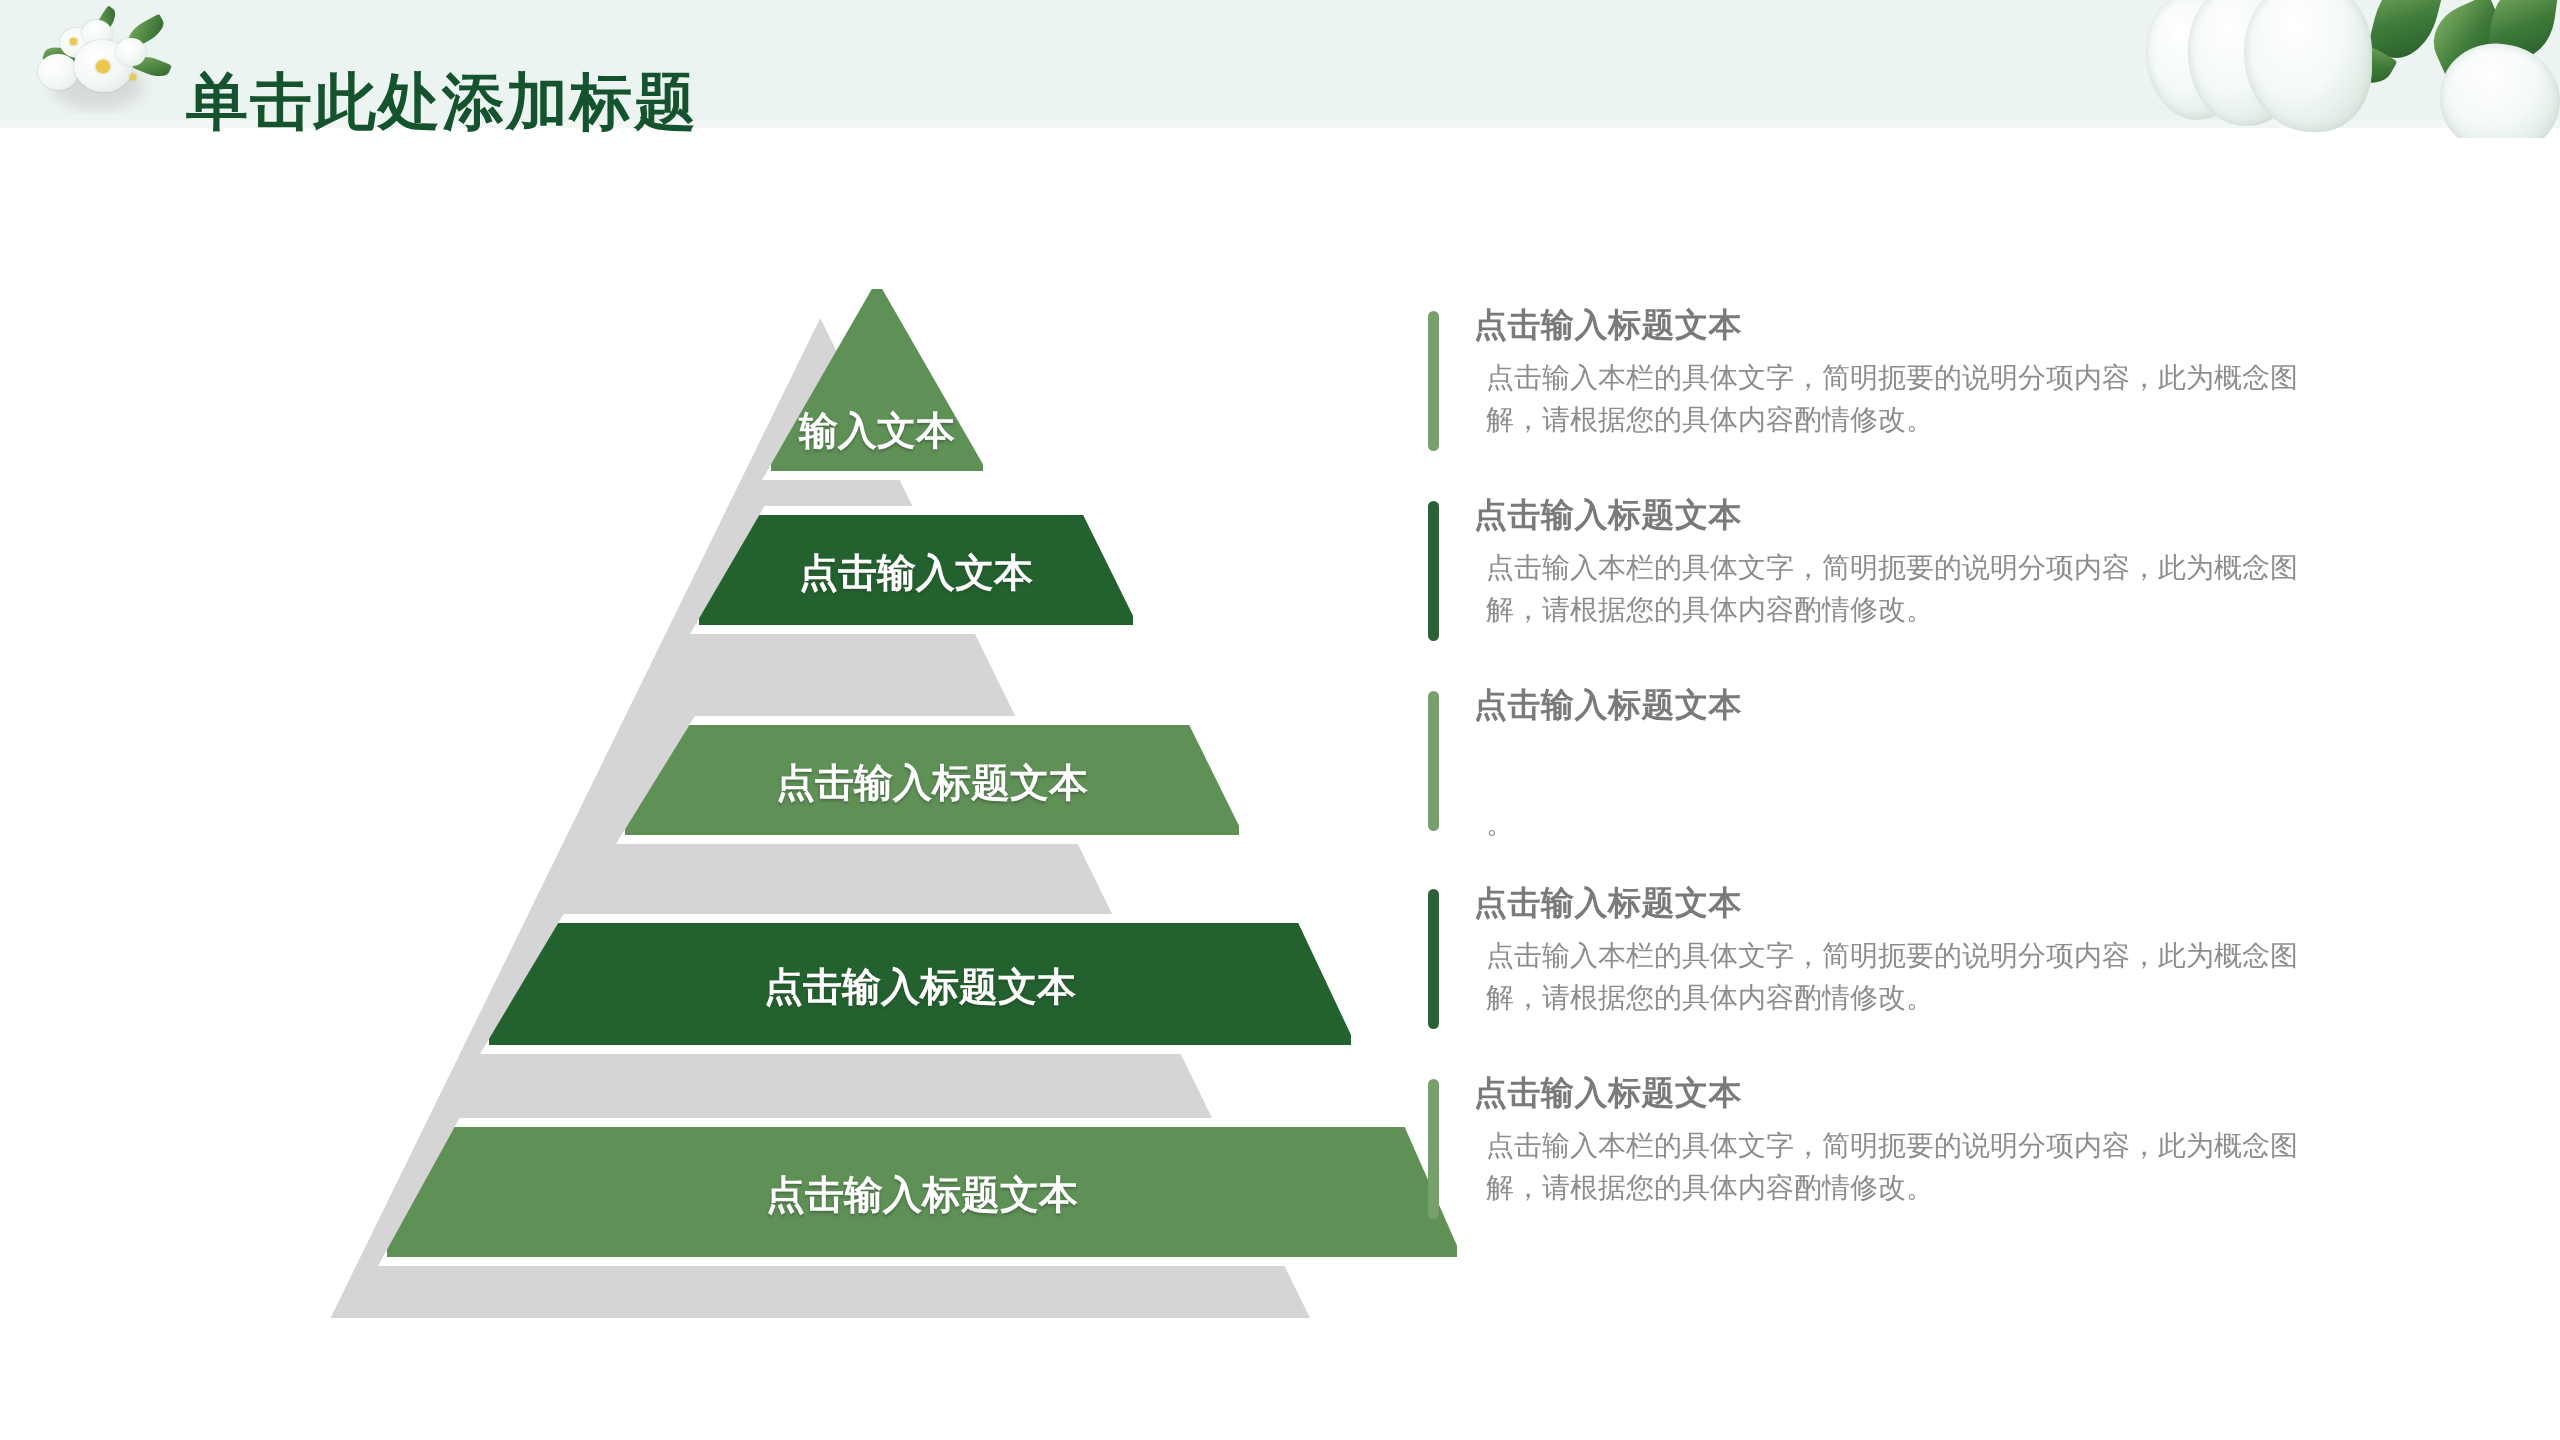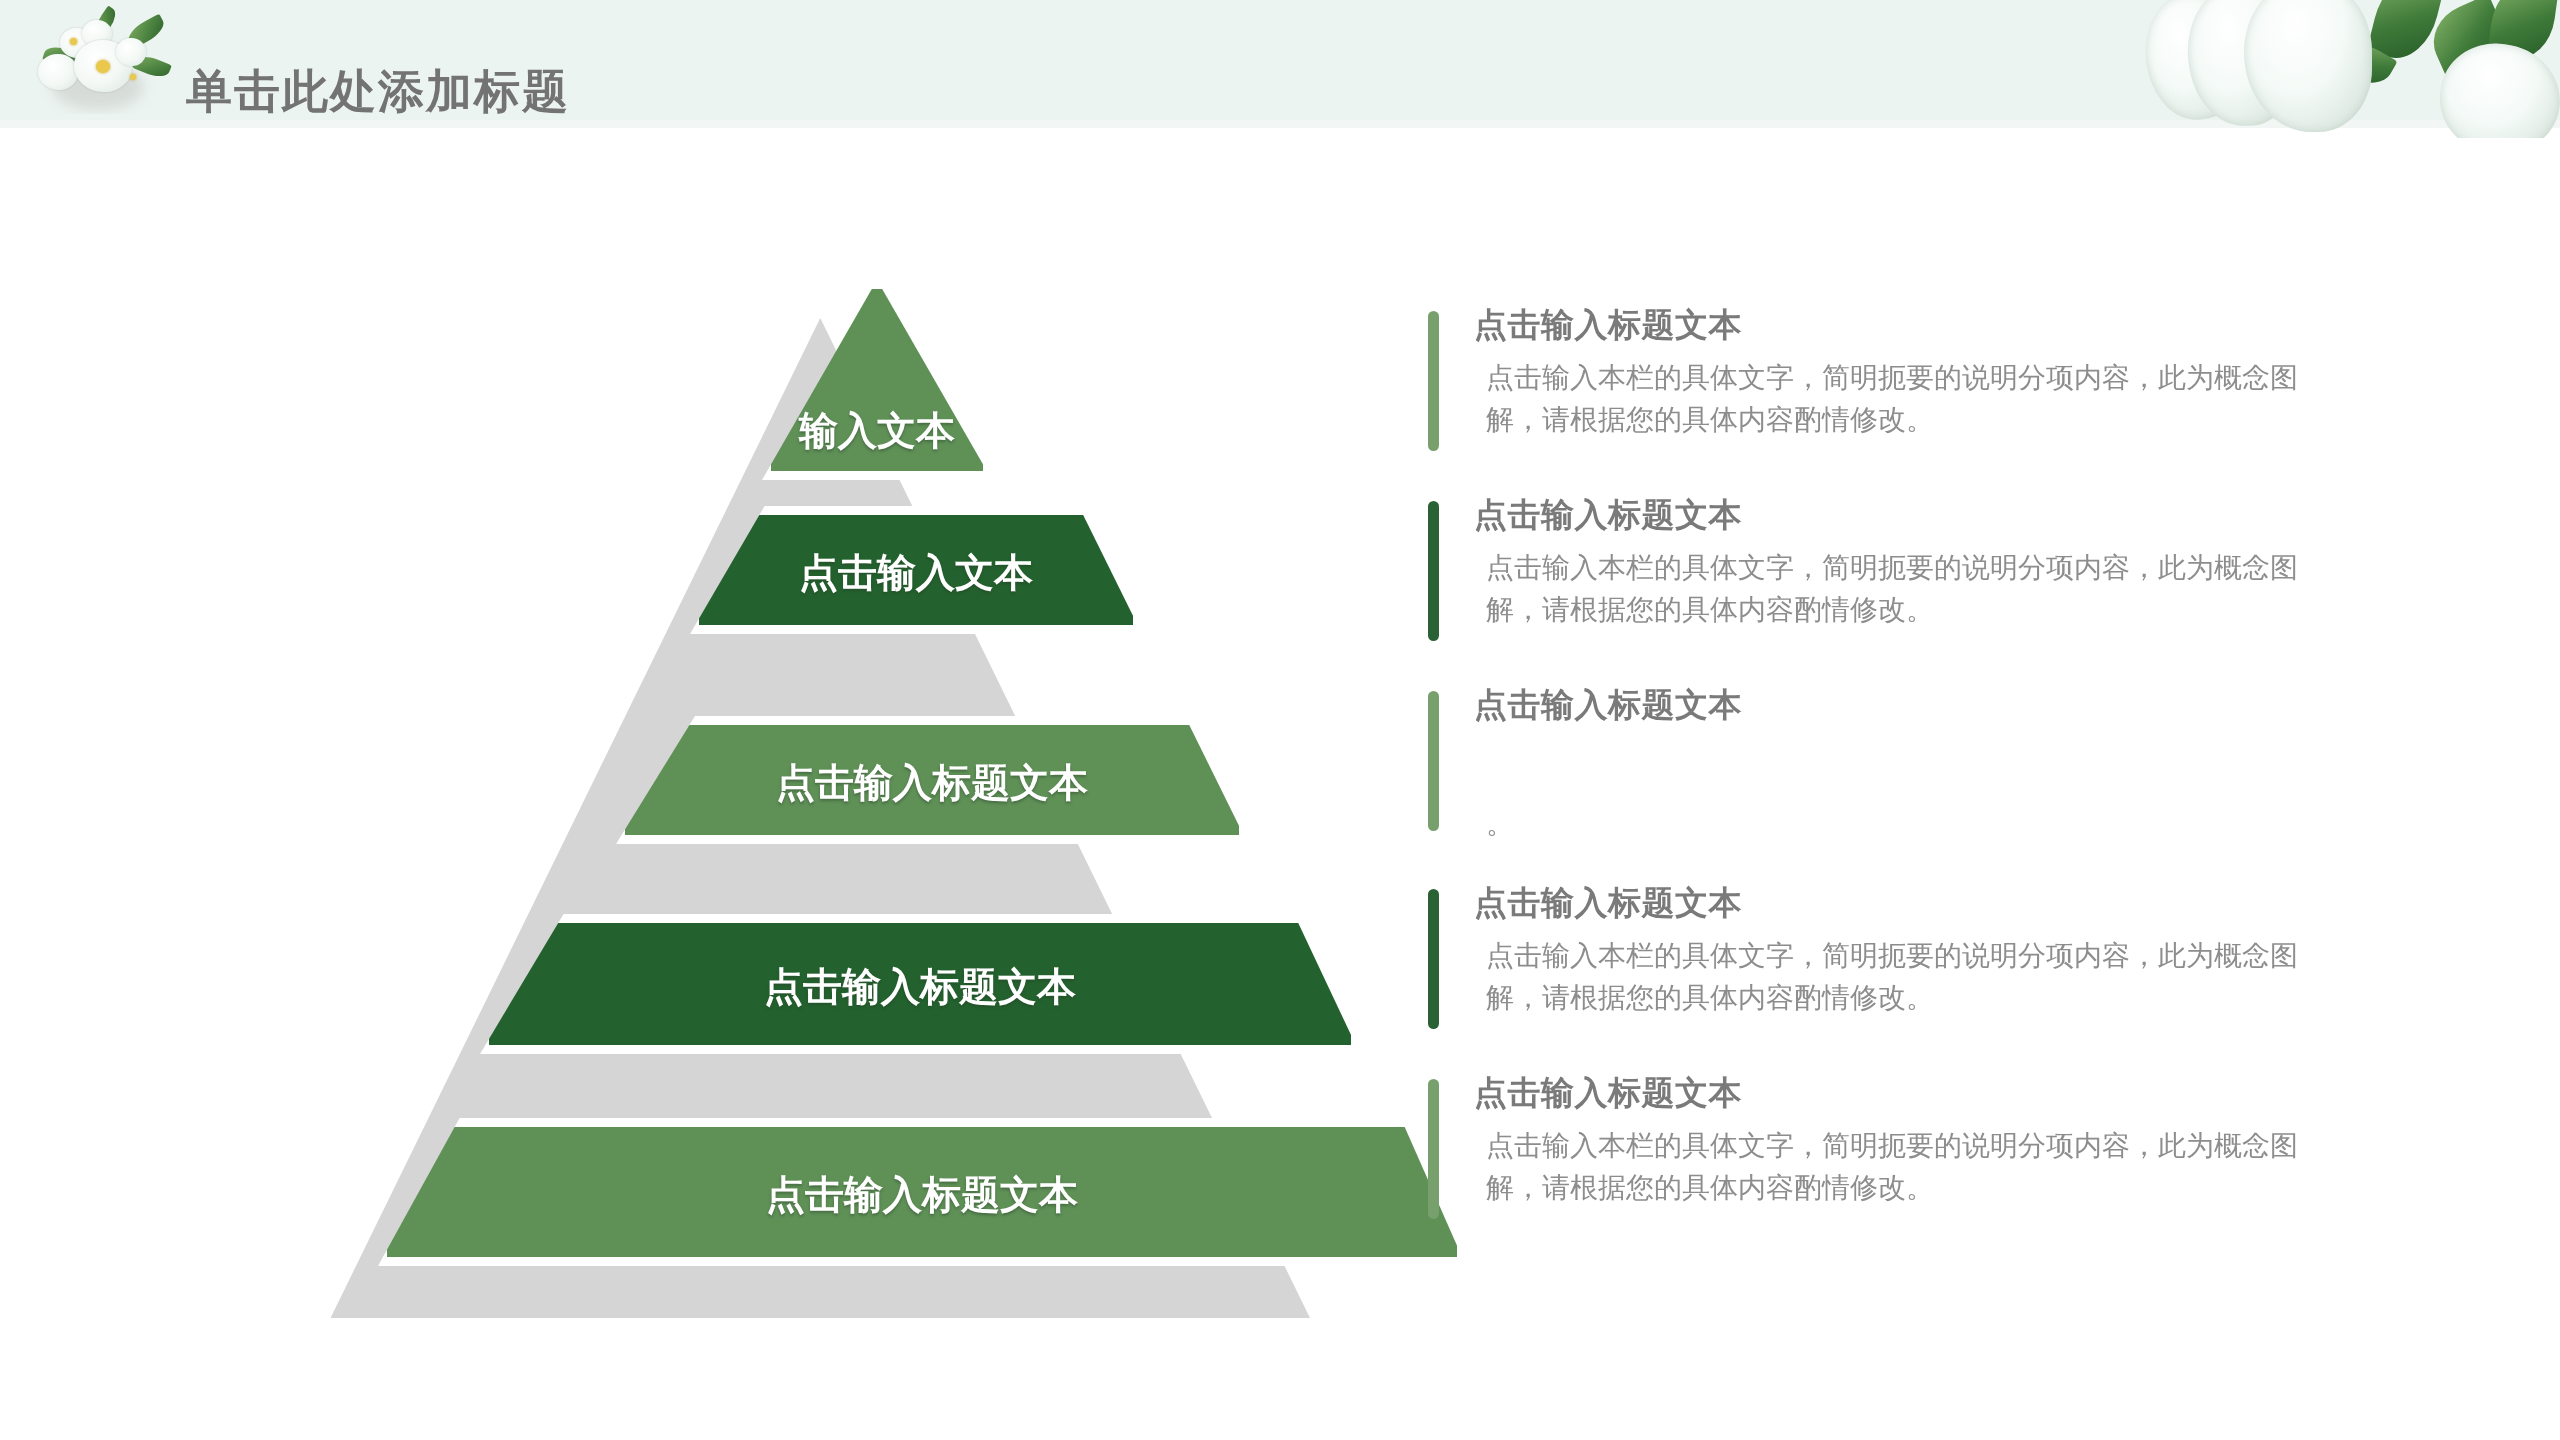--- a/index.html
+++ b/index.html
@@ -13,21 +13,21 @@
   .header-band{
     position:absolute;left:0;top:0;width:2560px;height:120px;
     background:#ecf4f1;
   }
   .header-underline{
     position:absolute;left:0;top:120px;width:2560px;height:8px;
     background:#f2f7f5;
   }
   .header-title{
     position:absolute;left:186px;top:26px;
-    font-size:46px;font-weight:bold;color:#737373;
+    font-size:62px;font-weight:bold;color:#14532d;
     letter-spacing:2px;line-height:68px;white-space:nowrap;
   }
 
   
   .floral-left{
     position:absolute;left:30px;top:2px;width:150px;height:112px;
     overflow:hidden;
   }
   .floral-left .shadow-blob{
     position:absolute;left:22px;top:62px;width:92px;height:46px;

